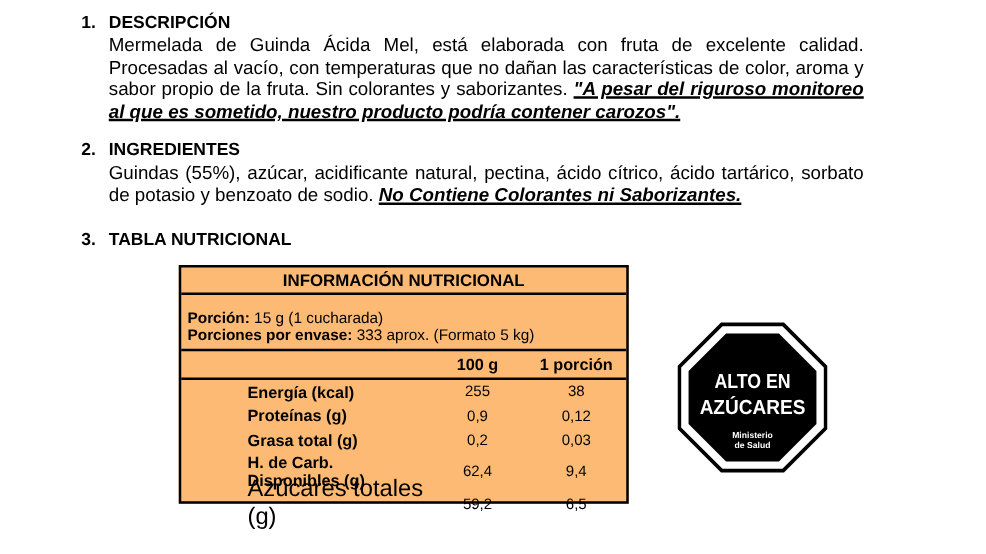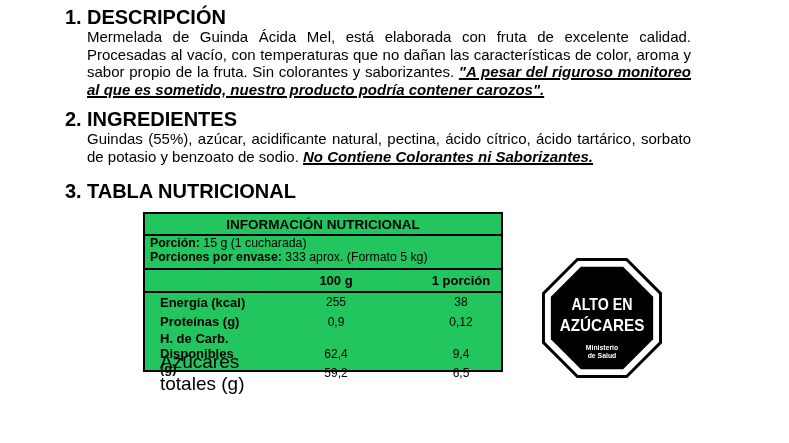--- a/index.html
+++ b/index.html
@@ -8,21 +8,21 @@
     width: 789px;
     height: 443px;
     background: #ffffff;
     color: #000000;
     font-family: "Liberation Sans", sans-serif;
     overflow: hidden;
     box-sizing: border-box;
     padding-top: 9px;
   }
   .sec { padding-left: 65px; }
-  .sec-head { font-weight: bold; font-size: 20px; line-height: 16px; }
+  .sec-head { font-weight: bold; font-size: 14px; line-height: 16px; }
   .sec-num { display: inline-block; width: 22px; }
   .sec-body {
     margin: 3px 0 0 22px;
     width: 604px;
     font-size: 15px;
     line-height: 17.6px;
     text-align: justify;
   }
   .emph {
     font-weight: bold;
@@ -32,49 +32,48 @@
   }
   .sec-2 { margin-top: 13px; }
   .sec-3 { margin-top: 17px; }
 
   
   .ntable {
     margin: 13px 0 0 143px;
     width: 360px;
     border: 2px solid #000;
     box-sizing: border-box;
-    background: #22c55e;
+    background: #fdba74;
   }
   .nt-title {
     text-align: center;
     font-weight: bold;
     font-size: 13.5px;
     padding: 3px 0 2px;
     border-bottom: 2px solid #000;
   }
   .nt-portion {
-    padding: 0 5px 3px;
+    padding: 11px 5px 3px;
     border-bottom: 2px solid #000;
     font-size: 12.3px;
     line-height: 14.5px;
   }
   .nt-grid {
     display: grid;
     grid-template-columns: 1fr 78px 80px;
     align-items: center;
-    gap: 46px;
   }
   .nt-header {
     height: 21px;
     border-bottom: 2px solid #000;
     font-weight: bold;
     font-size: 13px;
   }
   .nt-row { height: 19.4px; }
-  .lbl { padding-left: 15px; font-weight: bold; font-size: 13px; }
+  .lbl { padding-left: 15px; font-weight: bold; font-size: 13px; margin-left: 38px; }
   .lbl.plain { font-weight: normal; font-size: 19px; }
   .val { text-align: center; font-size: 12px; }
   .nt-header .val { font-size: 13px; }
 
   .footnote {
     margin: 3px 0 0 98px;
     width: 450px;
     text-align: center;
     font-size: 10.8px;
     line-height: 13px;
@@ -138,20 +137,25 @@
       <span class="lbl">Energía (kcal)</span>
       <span class="val">255</span>
       <span class="val">38</span>
     </div>
     <div class="nt-grid nt-row">
       <span class="lbl">Proteínas (g)</span>
       <span class="val">0,9</span>
       <span class="val">0,12</span>
     </div>
     <div class="nt-grid nt-row">
+      <span class="lbl">Grasa total (g)</span>
+      <span class="val">0,2</span>
+      <span class="val">0,03</span>
+    </div>
+    <div class="nt-grid nt-row">
       <span class="lbl">H. de Carb. Disponibles (g)</span>
       <span class="val">62,4</span>
       <span class="val">9,4</span>
     </div>
     <div class="nt-grid nt-row">
       <span class="lbl plain">Azúcares totales (g)</span>
       <span class="val">59,2</span>
       <span class="val">6,5</span>
     </div>
   </div>

